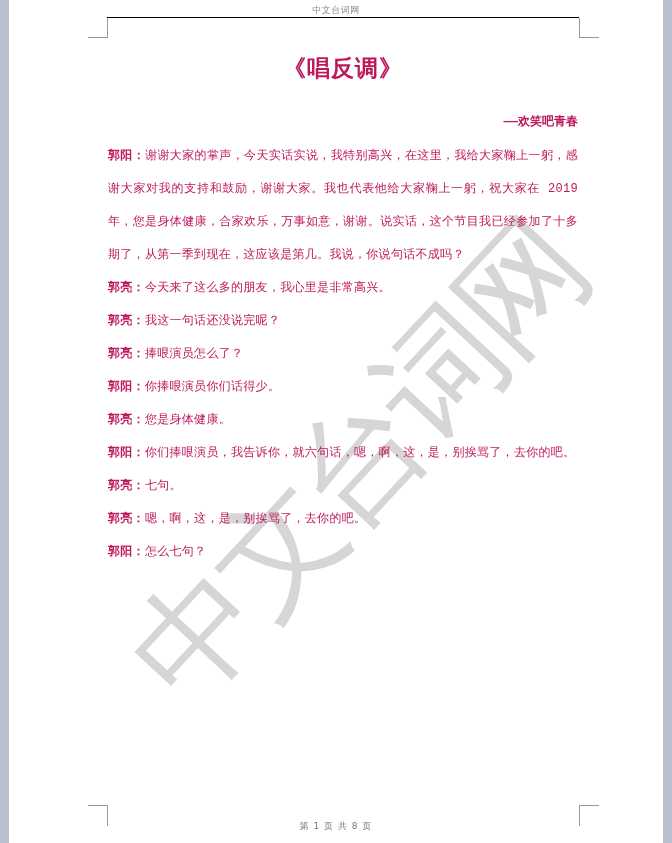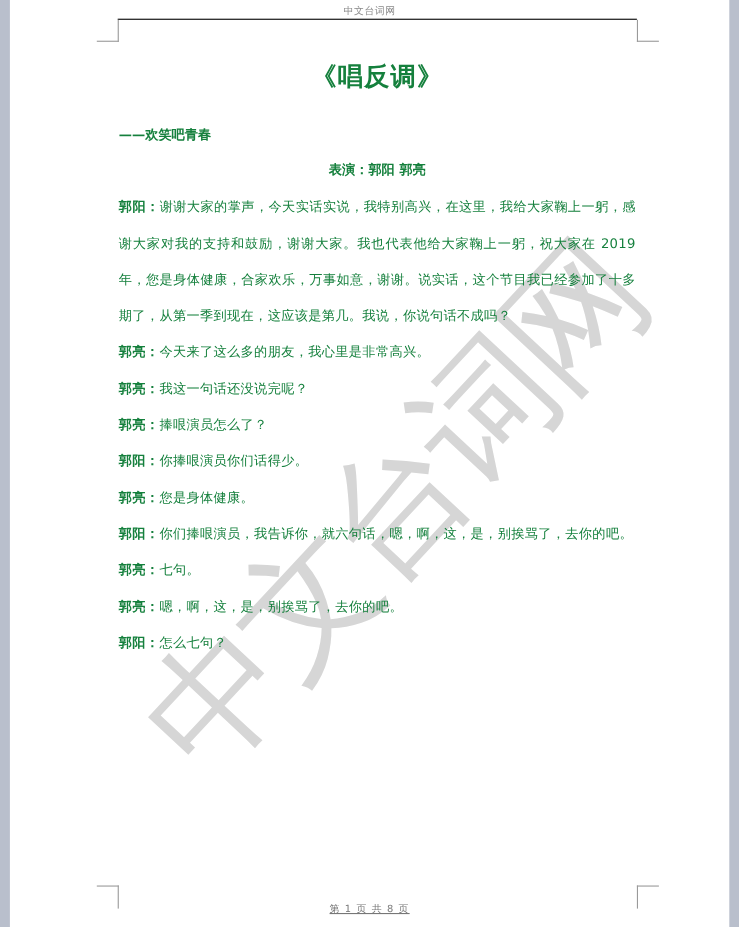--- a/index.html
+++ b/index.html
@@ -30,64 +30,64 @@
     .watermark {
       position: absolute; left: 40px; top: 380px; width: 620px; text-align: center;
       font-size: 125px; color: #d6d6d6; font-weight: normal;
       transform: rotate(-47deg); transform-origin: center center;
       letter-spacing: -6px; white-space: nowrap; z-index: 0;
       pointer-events: none;
     }
 
     .content {
       position: absolute; left: 99px; top: 50px; width: 470px; z-index: 1;
-      color: #15803d;
+      color: #be185d;
+      font-family: Liberation Mono, monospace;
     }
     .title {
       text-align: center; font-size: 23px; font-weight: bold; margin: 0;
       height: 40px; line-height: 40px; letter-spacing: 1px;
     }
     .subtitle {
-      text-align: left; font-size: 12px; font-weight: bold;
+      text-align: right; font-size: 12px; font-weight: bold;
       margin-top: 22px; height: 20px; line-height: 20px;
     }
     .performers {
       text-align: center; font-size: 12px; font-weight: bold;
       margin-top: 12px; height: 20px; line-height: 20px;
     }
     .dialogue { margin-top: 8px; }
     .line {
       font-size: 12px; line-height: 33px; margin: 0;
       text-align: justify; letter-spacing: 0.3px;
     }
     .speaker { font-weight: bold; }
 
     .footer {
       position: absolute; left: 0; right: 0; top: 820px; text-align: center;
-      font-size: 9px; color: #777; letter-spacing: 1px; text-decoration: underline;
+      font-size: 9px; color: #777; letter-spacing: 1px;
     }
   </style>
 </head>
 <body>
 
 <div class="page">
   <div class="header-text">中文台词网</div>
   <div class="header-rule"></div>
 
   <div class="crop tl"></div>
   <div class="crop tr"></div>
   <div class="crop bl"></div>
   <div class="crop br"></div>
 
   <div class="watermark">中文台词网</div>
 
   <div class="content">
     <h1 class="title">《唱反调》</h1>
     <div class="subtitle">——欢笑吧青春</div>
-    <div class="performers">表演：郭阳  郭亮</div>
 
     <div class="dialogue">
       <p class="line"><span class="speaker">郭阳：</span><span>谢谢大家的掌声，今天实话实说，我特别高兴，在这里，我给大家鞠上一躬，感谢大家对我的支持和鼓励，谢谢大家。我也代表他给大家鞠上一躬，祝大家在 2019 年，您是身体健康，合家欢乐，万事如意，谢谢。说实话，这个节目我已经参加了十多期了，从第一季到现在，这应该是第几。我说，你说句话不成吗？</span></p>
       <p class="line"><span class="speaker">郭亮：</span><span>今天来了这么多的朋友，我心里是非常高兴。</span></p>
       <p class="line"><span class="speaker">郭亮：</span><span>我这一句话还没说完呢？</span></p>
       <p class="line"><span class="speaker">郭亮：</span><span>捧哏演员怎么了？</span></p>
       <p class="line"><span class="speaker">郭阳：</span><span>你捧哏演员你们话得少。</span></p>
       <p class="line"><span class="speaker">郭亮：</span><span>您是身体健康。</span></p>
       <p class="line"><span class="speaker">郭阳：</span><span>你们捧哏演员，我告诉你，就六句话，嗯，啊，这，是，别挨骂了，去你的吧。</span></p>
       <p class="line"><span class="speaker">郭亮：</span><span>七句。</span></p>

